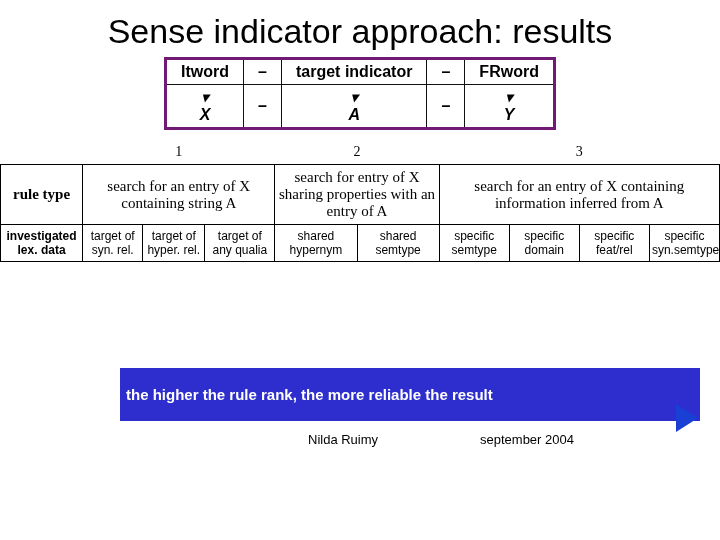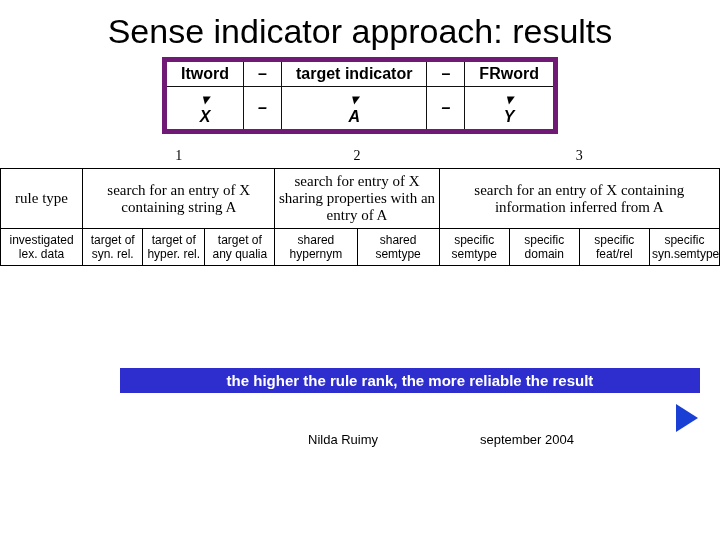--- a/index.html
+++ b/index.html
@@ -19,21 +19,21 @@
     box-sizing: border-box;
   }
   .title {
     font-size: 34px;
     text-align: center;
     padding-top: 12px;
     font-weight: normal;
   }
   .mapping {
     margin: 6px auto 0 auto;
-    border: 5px solid #701a75;
+    border: 3px solid #701a75;
     border-collapse: collapse;
     font-size: 16px;
   }
   .mapping td {
     border: 1px solid #111;
     padding: 3px 14px;
     text-align: center;
   }
   .mapping tr:nth-child(1) td { font-weight: bold; }
   .mapping tr:nth-child(2) td { font-style: italic; font-weight: bold; }
@@ -51,21 +51,21 @@
   }
   .main td, .main th {
     border: 1px solid #000;
     padding: 4px 2px;
     text-align: center;
     vertical-align: middle;
   }
   .rowhead {
     width: 82px;
     font-size: 15px;
-    font-weight: normal;
+    font-weight: bold;
   }
   .colhead {
     font-family: "Times New Roman", Times, serif;
     font-size: 14px;
     font-weight: normal;
   }
   .ruletype td {
     font-family: "Times New Roman", Times, serif;
     font-size: 15px;
   }
@@ -87,22 +87,22 @@
   }
   .banner {
     position: absolute;
     left: 120px;
     right: 20px;
     top: 368px;
     background: #2e2ecf;
     color: #fff;
     font-size: 15px;
     font-weight: bold;
-    text-align: center;
-    padding: 4px 6px;
+    text-align: left;
+    padding: 18px 6px;
   }
   .footer {
     position: absolute;
     bottom: 14px;
     left: 0;
     width: 720px;
     font-size: 13px;
   }
   .footer .author {
     position: absolute;

